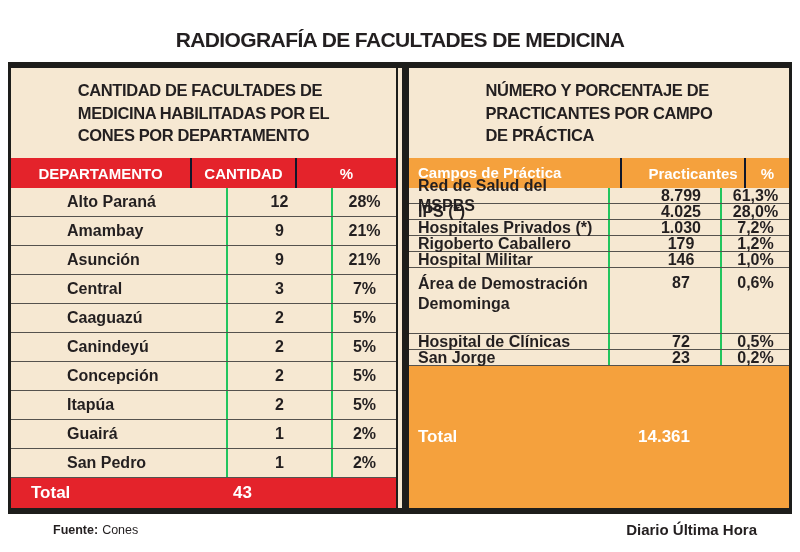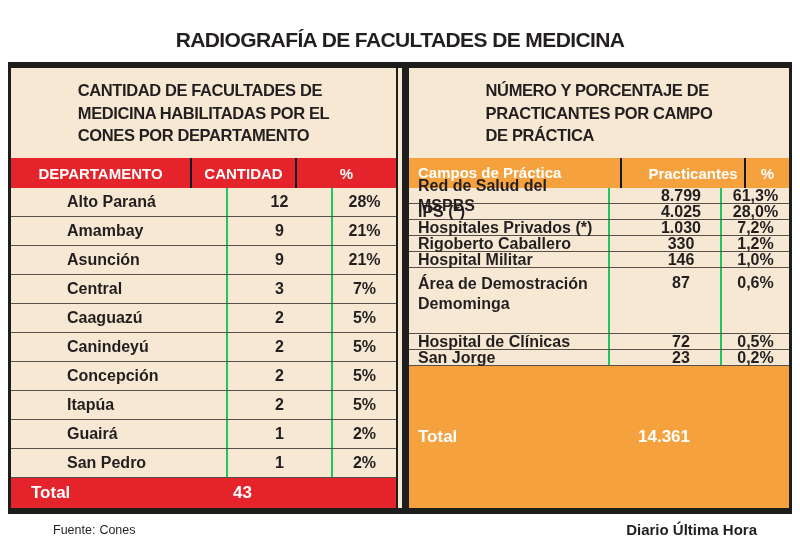--- a/index.html
+++ b/index.html
@@ -49,21 +49,21 @@
   .total-row { flex:1; display:flex; align-items:center; color:#ffffff;
                font-weight:bold; font-size:17px; }
   .total-red    { background:#e4232b; }
   .total-orange { background:#f5a13d; }
   .total-label-l { width:179px; padding-left:20px; }
   .total-label-r { width:199px; padding-left:9px; }
   .total-value-l { width:105px; text-align:center; }
   .total-value-r { width:112px; text-align:center; }
 
   .source { position:absolute; left:53px; top:523px; font-size:12.5px; color:#231f20; }
-  .source b { font-weight:normal;margin-top:32px; }
+  .source b { font-weight:bold;margin-top:32px; }
   .source span.val { font-weight:normal; margin-left:4px; }
   .credit { position:absolute; right:43px; top:521px; font-size:15px; font-weight:bold;
             color:#231f20; }
 </style>
 </head>
 <body>
 
 <div class="page">
 
   <div class="main-title">RADIOGRAFÍA DE FACULTADES DE MEDICINA</div>
@@ -167,21 +167,21 @@
         <div class="c r-mid c-mid">4.025</div>
         <div class="c r-pct c-pct">28,0%</div>
       </div>
       <div class="row row-r">
         <div class="c r-name c-name-r">Hospitales Privados (*)</div>
         <div class="c r-mid c-mid">1.030</div>
         <div class="c r-pct c-pct">7,2%</div>
       </div>
       <div class="row row-r">
         <div class="c r-name c-name-r">Rigoberto Caballero</div>
-        <div class="c r-mid c-mid">330</div>
+        <div class="c r-mid c-mid">179</div>
         <div class="c r-pct c-pct">1,2%</div>
       </div>
       <div class="row row-r">
         <div class="c r-name c-name-r">Hospital Militar</div>
         <div class="c r-mid c-mid">146</div>
         <div class="c r-pct c-pct">1,0%</div>
       </div>
       <div class="row row-r tall">
         <div class="c r-name c-name-r">Área de Demostración Demominga</div>
         <div class="c r-mid c-mid">87</div>

